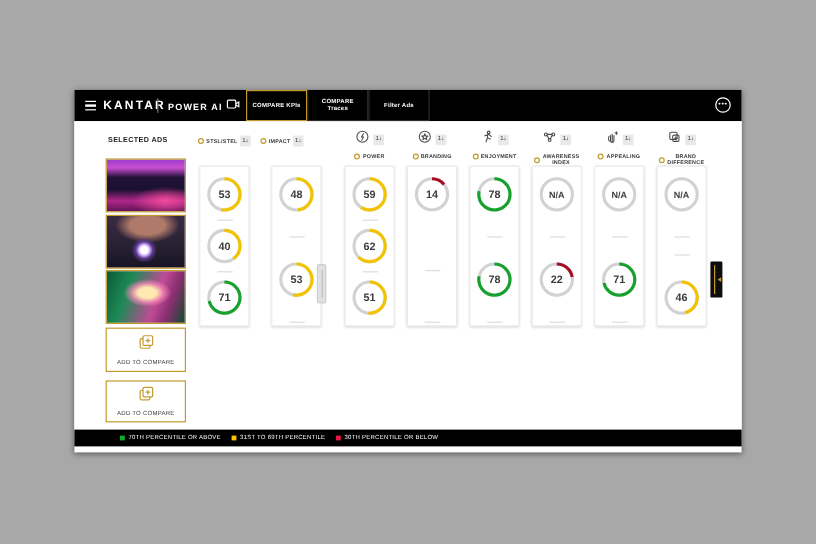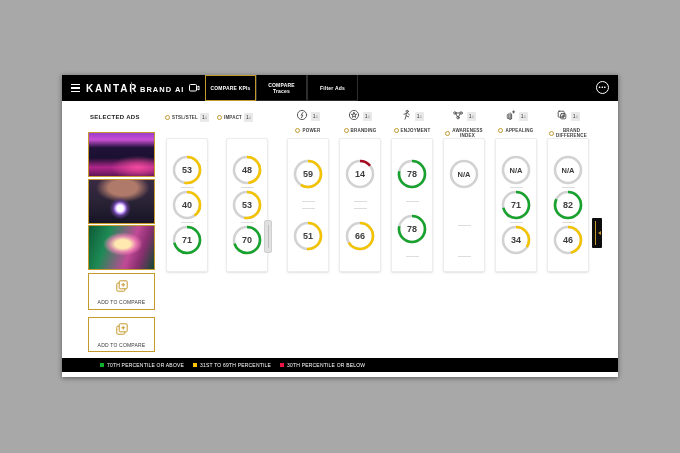--- a/index.html
+++ b/index.html
@@ -50,21 +50,21 @@
   .col-header { position:absolute; width:42px; text-align:center; }
   .hdr-row { display:flex; align-items:center; justify-content:center; gap:2px; }
   .gold-ring { width:5px; height:5px; border:1px solid #c49a2f; border-radius:50%; flex:0 0 auto; }
   .col-label { font-size:4.5px; font-weight:bold; color:#3c3c3c; letter-spacing:.2px; line-height:1.15; }
   .sort-box { width:9px; height:9px; background:#e9e9e9; border-radius:1px; font-size:5px; line-height:9px;
               color:#333; text-align:center; cursor:pointer; flex:0 0 auto; }
 
   
   .card { position:absolute; top:37px; width:42px; height:134px; background:#fff;
           border:1px solid #ececec; border-radius:2px; box-shadow:0 1px 2px rgba(0,0,0,.12);
-          display:flex; flex-direction:column; align-items:center; justify-content:space-between; padding:14px 0; }
+          display:flex; flex-direction:column; align-items:center; justify-content:space-between; padding:2px 0; }
   .cell { height:42px; display:flex; align-items:center; justify-content:center; }
   .cell-sep { width:13px; height:1px; background:#ddd; }
 
   .scroll-divider { position:absolute; left:202px; top:119px; width:8px; height:33px; background:#e0e0e0;
                     border:1px solid #cfcfcf; border-radius:2px; cursor:pointer; }
   .scroll-divider i { display:block; width:1px; height:23px; background:#bdbdbd; margin:4px auto 0; }
 
   .side-flag { position:absolute; right:16px; top:117px; width:10px; height:30px; background:#0d0d0d;
                border-radius:1px; cursor:pointer; }
   .side-flag .bar { position:absolute; left:2.5px; top:3px; bottom:3px; width:1.5px; background:#c49a2f; }
@@ -84,21 +84,21 @@
 <div class="window">
 
   <div class="appbar">
     <div class="burger">
         <i></i>
         <i></i>
         <i></i>
       </div>
     <div class="brand">KANTAR</div>
     <div class="brand-sep"></div>
-    <div class="product">BRAND AI</div>
+    <div class="product">POWER AI</div>
     <div class="media-icon">
       <svg width="12" height="11" viewBox="0 0 12 11">
           <rect x="1.5" y="1.5" width="7" height="6.5" rx="1" fill="none" stroke="#fff" stroke-width="1"></rect>
           <path d="M8.5 4.5 L11 3 V7 L8.5 5.5" fill="none" stroke="#fff" stroke-width="1"></path>
         </svg>
     </div>
     <div class="tabbar">
         <div class="tab active">COMPARE KPIs</div>
         <div class="tab">COMPARE Traces</div>
         <div class="tab">Filter Ads</div>
@@ -264,63 +264,56 @@
           </div>
           <div class="cell-sep"></div>
           <div class="cell">
             <svg width="32" height="32" viewBox="0 0 32 32">
               <circle cx="16" cy="16" r="13" fill="none" stroke="#d2d2d2" stroke-width="2.6"></circle>
               <circle cx="16" cy="16" r="13" fill="none" stroke="#f3c300" stroke-width="2.6" stroke-dasharray="43.29 81.68" transform="rotate(-90 16 16)"></circle>
               <text x="16" y="19" text-anchor="middle" font-size="9" font-weight="bold" fill="#3d3d3d" font-family="Liberation Sans, sans-serif">53</text>
             </svg>
           </div>
           <div class="cell-sep"></div>
-          <div class="cell">
-            <svg width="32" height="32" viewBox="0 0 32 32">
-              <circle cx="16" cy="16" r="13" fill="none" stroke="#d2d2d2" stroke-width="2.6"></circle>
-              <circle cx="16" cy="16" r="13" fill="none" stroke="#17a22e" stroke-width="2.6" stroke-dasharray="57.18 81.68" transform="rotate(-90 16 16)"></circle>
-              <text x="16" y="19" text-anchor="middle" font-size="9" font-weight="bold" fill="#3d3d3d" font-family="Liberation Sans, sans-serif">70</text>
-            </svg>
-          </div>
         </div>
         <div class="card" style="left: 225px;">
           <div class="cell">
             <svg width="32" height="32" viewBox="0 0 32 32">
               <circle cx="16" cy="16" r="13" fill="none" stroke="#d2d2d2" stroke-width="2.6"></circle>
               <circle cx="16" cy="16" r="13" fill="none" stroke="#f3c300" stroke-width="2.6" stroke-dasharray="48.19 81.68" transform="rotate(-90 16 16)"></circle>
               <text x="16" y="19" text-anchor="middle" font-size="9" font-weight="bold" fill="#3d3d3d" font-family="Liberation Sans, sans-serif">59</text>
             </svg>
           </div>
           <div class="cell-sep"></div>
+          <div class="cell">
+            <svg width="32" height="32" viewBox="0 0 32 32">
+              <circle cx="16" cy="16" r="13" fill="none" stroke="#d2d2d2" stroke-width="2.6"></circle>
+              <circle cx="16" cy="16" r="13" fill="none" stroke="#f3c300" stroke-width="2.6" stroke-dasharray="50.64 81.68" transform="rotate(-90 16 16)"></circle>
+              <text x="16" y="19" text-anchor="middle" font-size="9" font-weight="bold" fill="#3d3d3d" font-family="Liberation Sans, sans-serif">62</text>
+            </svg>
+          </div>
           <div class="cell-sep"></div>
           <div class="cell">
             <svg width="32" height="32" viewBox="0 0 32 32">
               <circle cx="16" cy="16" r="13" fill="none" stroke="#d2d2d2" stroke-width="2.6"></circle>
               <circle cx="16" cy="16" r="13" fill="none" stroke="#f3c300" stroke-width="2.6" stroke-dasharray="41.66 81.68" transform="rotate(-90 16 16)"></circle>
               <text x="16" y="19" text-anchor="middle" font-size="9" font-weight="bold" fill="#3d3d3d" font-family="Liberation Sans, sans-serif">51</text>
             </svg>
           </div>
         </div>
         <div class="card" style="left: 277px; justify-content: space-between;">
           <div class="cell">
             <svg width="32" height="32" viewBox="0 0 32 32">
               <circle cx="16" cy="16" r="13" fill="none" stroke="#d2d2d2" stroke-width="2.6"></circle>
               <circle cx="16" cy="16" r="13" fill="none" stroke="#a60d22" stroke-width="2.6" stroke-dasharray="11.44 81.68" transform="rotate(-90 16 16)"></circle>
               <text x="16" y="19" text-anchor="middle" font-size="9" font-weight="bold" fill="#3d3d3d" font-family="Liberation Sans, sans-serif">14</text>
             </svg>
           </div>
           <div class="cell-sep"></div>
           <div class="cell-sep"></div>
-          <div class="cell">
-            <svg width="32" height="32" viewBox="0 0 32 32">
-              <circle cx="16" cy="16" r="13" fill="none" stroke="#d2d2d2" stroke-width="2.6"></circle>
-              <circle cx="16" cy="16" r="13" fill="none" stroke="#f3c300" stroke-width="2.6" stroke-dasharray="53.91 81.68" transform="rotate(-90 16 16)"></circle>
-              <text x="16" y="19" text-anchor="middle" font-size="9" font-weight="bold" fill="#3d3d3d" font-family="Liberation Sans, sans-serif">66</text>
-            </svg>
-          </div>
         </div>
         <div class="card" style="left: 329px;">
           <div class="cell">
             <svg width="32" height="32" viewBox="0 0 32 32">
               <circle cx="16" cy="16" r="13" fill="none" stroke="#d2d2d2" stroke-width="2.6"></circle>
               <circle cx="16" cy="16" r="13" fill="none" stroke="#17a22e" stroke-width="2.6" stroke-dasharray="63.71 81.68" transform="rotate(-90 16 16)"></circle>
               <text x="16" y="19" text-anchor="middle" font-size="9" font-weight="bold" fill="#3d3d3d" font-family="Liberation Sans, sans-serif">78</text>
             </svg>
           </div>
           <div class="cell-sep"></div>
@@ -334,61 +327,54 @@
           <div class="cell-sep"></div>
         </div>
         <div class="card" style="left: 381px;">
           <div class="cell">
             <svg width="32" height="32" viewBox="0 0 32 32">
               <circle cx="16" cy="16" r="13" fill="none" stroke="#d2d2d2" stroke-width="2.6"></circle>
               <text x="16" y="18.6" text-anchor="middle" font-size="7.5" font-weight="bold" fill="#3d3d3d" font-family="Liberation Sans, sans-serif">N/A</text>
             </svg>
           </div>
           <div class="cell-sep"></div>
+          <div class="cell">
+            <svg width="32" height="32" viewBox="0 0 32 32">
+              <circle cx="16" cy="16" r="13" fill="none" stroke="#d2d2d2" stroke-width="2.6"></circle>
+              <circle cx="16" cy="16" r="13" fill="none" stroke="#a60d22" stroke-width="2.6" stroke-dasharray="17.97 81.68" transform="rotate(-90 16 16)"></circle>
+              <text x="16" y="19" text-anchor="middle" font-size="9" font-weight="bold" fill="#3d3d3d" font-family="Liberation Sans, sans-serif">22</text>
+            </svg>
+          </div>
           <div class="cell-sep"></div>
         </div>
         <div class="card" style="left: 433px;">
           <div class="cell">
             <svg width="32" height="32" viewBox="0 0 32 32">
               <circle cx="16" cy="16" r="13" fill="none" stroke="#d2d2d2" stroke-width="2.6"></circle>
               <text x="16" y="18.6" text-anchor="middle" font-size="7.5" font-weight="bold" fill="#3d3d3d" font-family="Liberation Sans, sans-serif">N/A</text>
             </svg>
           </div>
           <div class="cell-sep"></div>
           <div class="cell">
             <svg width="32" height="32" viewBox="0 0 32 32">
               <circle cx="16" cy="16" r="13" fill="none" stroke="#d2d2d2" stroke-width="2.6"></circle>
               <circle cx="16" cy="16" r="13" fill="none" stroke="#17a22e" stroke-width="2.6" stroke-dasharray="57.99 81.68" transform="rotate(-90 16 16)"></circle>
               <text x="16" y="19" text-anchor="middle" font-size="9" font-weight="bold" fill="#3d3d3d" font-family="Liberation Sans, sans-serif">71</text>
             </svg>
           </div>
           <div class="cell-sep"></div>
-          <div class="cell">
-            <svg width="32" height="32" viewBox="0 0 32 32">
-              <circle cx="16" cy="16" r="13" fill="none" stroke="#d2d2d2" stroke-width="2.6"></circle>
-              <circle cx="16" cy="16" r="13" fill="none" stroke="#f3c300" stroke-width="2.6" stroke-dasharray="27.77 81.68" transform="rotate(-90 16 16)"></circle>
-              <text x="16" y="19" text-anchor="middle" font-size="9" font-weight="bold" fill="#3d3d3d" font-family="Liberation Sans, sans-serif">34</text>
-            </svg>
-          </div>
         </div>
         <div class="card" style="left: 485px;">
           <div class="cell">
             <svg width="32" height="32" viewBox="0 0 32 32">
               <circle cx="16" cy="16" r="13" fill="none" stroke="#d2d2d2" stroke-width="2.6"></circle>
               <text x="16" y="18.6" text-anchor="middle" font-size="7.5" font-weight="bold" fill="#3d3d3d" font-family="Liberation Sans, sans-serif">N/A</text>
             </svg>
           </div>
           <div class="cell-sep"></div>
-          <div class="cell">
-            <svg width="32" height="32" viewBox="0 0 32 32">
-              <circle cx="16" cy="16" r="13" fill="none" stroke="#d2d2d2" stroke-width="2.6"></circle>
-              <circle cx="16" cy="16" r="13" fill="none" stroke="#17a22e" stroke-width="2.6" stroke-dasharray="66.98 81.68" transform="rotate(-90 16 16)"></circle>
-              <text x="16" y="19" text-anchor="middle" font-size="9" font-weight="bold" fill="#3d3d3d" font-family="Liberation Sans, sans-serif">82</text>
-            </svg>
-          </div>
           <div class="cell-sep"></div>
           <div class="cell">
             <svg width="32" height="32" viewBox="0 0 32 32">
               <circle cx="16" cy="16" r="13" fill="none" stroke="#d2d2d2" stroke-width="2.6"></circle>
               <circle cx="16" cy="16" r="13" fill="none" stroke="#f3c300" stroke-width="2.6" stroke-dasharray="37.57 81.68" transform="rotate(-90 16 16)"></circle>
               <text x="16" y="19" text-anchor="middle" font-size="9" font-weight="bold" fill="#3d3d3d" font-family="Liberation Sans, sans-serif">46</text>
             </svg>
           </div>
         </div>
       </div>

